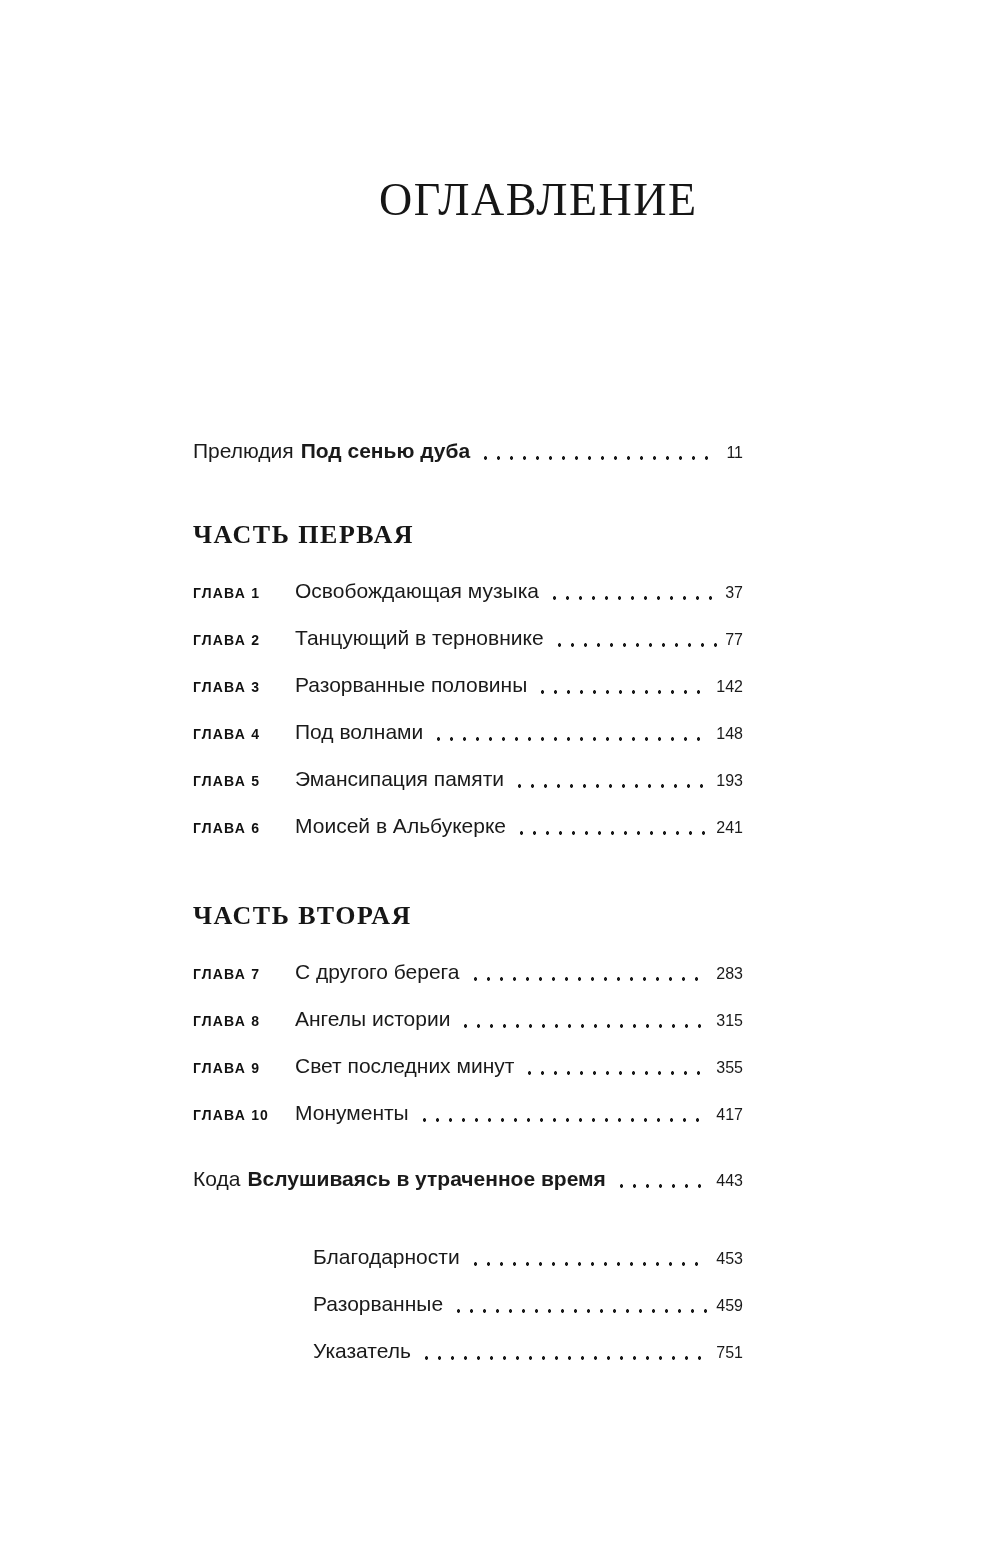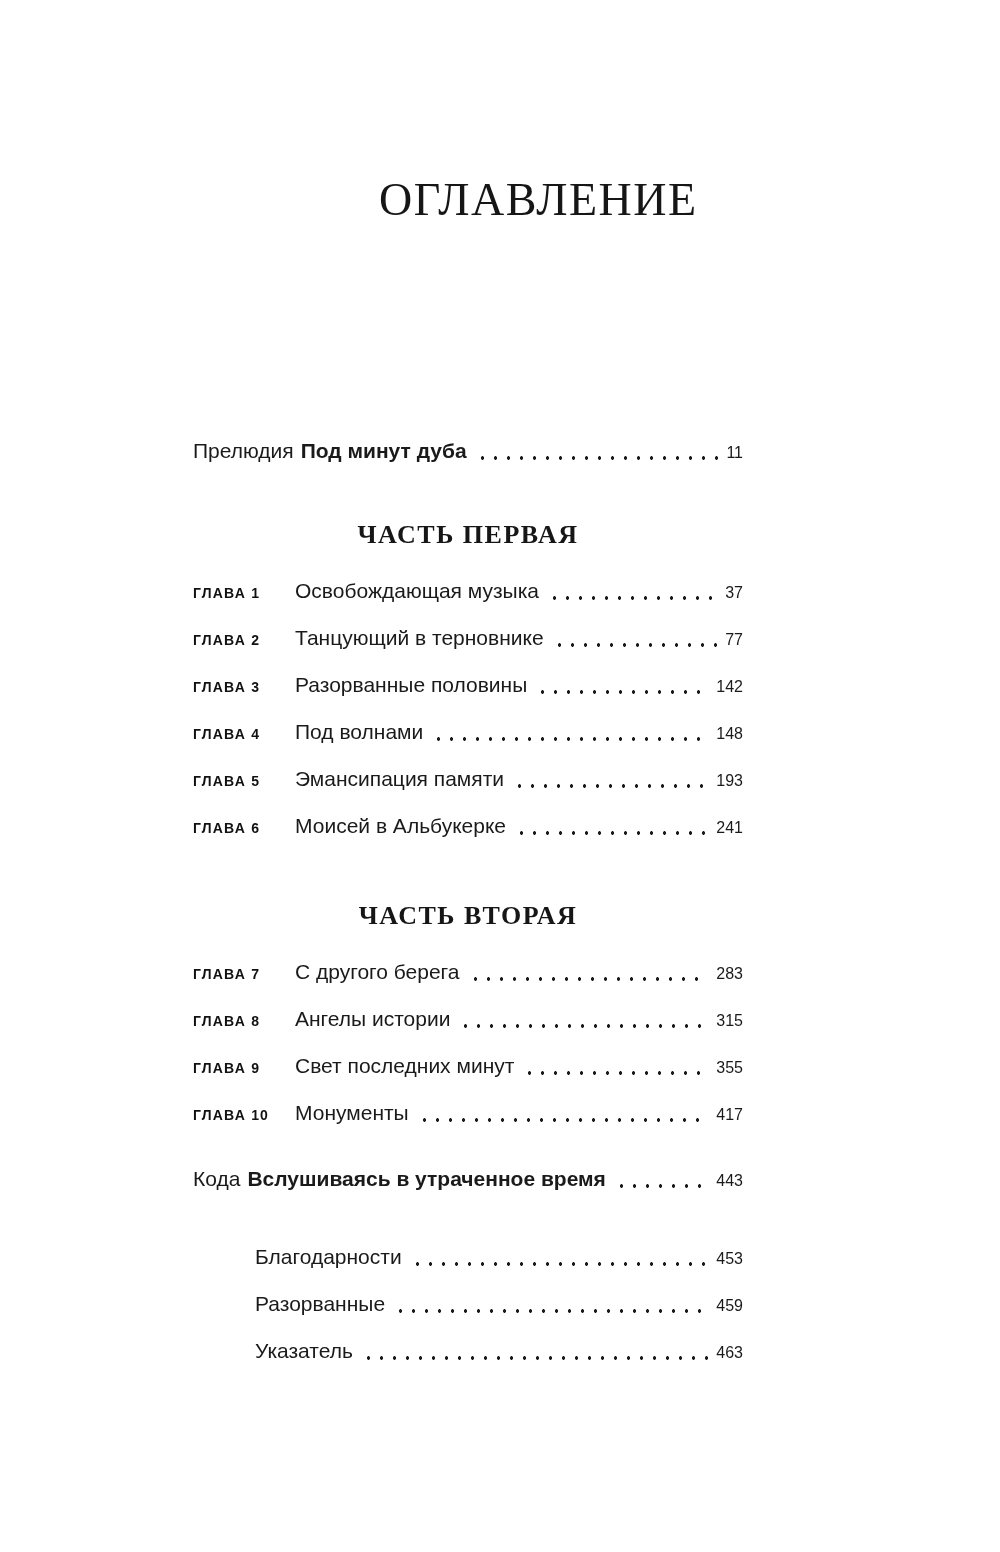--- a/index.html
+++ b/index.html
@@ -32,21 +32,21 @@
     color: #1a1a1a;
     margin-bottom: 19px;
   }
   .row-prelude { margin-top: 208px; }
   .part-heading {
     font-family: "Liberation Serif", serif;
     font-weight: 700;
     font-size: 26px;
     line-height: 34px;
     letter-spacing: 1.5px;
-    text-align: center;
+    text-align: left;
     color: #161616;
   }
   .part-heading.first { margin: 52px 0 26px 0; }
   .part-heading.second { margin: 58px 0 26px 0; }
   .chap-label {
     flex: 0 0 102px;
     font-weight: 700;
     font-size: 14px;
     letter-spacing: 1.2px;
     color: #111111;
@@ -64,32 +64,32 @@
     background-repeat: repeat-x;
     background-position: left center;
   }
   .page-num {
     font-size: 16px;
     color: #1a1a1a;
     white-space: nowrap;
   }
   .row-coda { margin-top: 38px; }
   .backmatter { margin-top: 50px; }
-  .indent { margin-left: 62px; }
+  .indent { margin-left: 120px; }
 </style>
 </head>
 <body>
 
 <div class="book-page">
 
   <h1 class="toc-title">ОГЛАВЛЕНИЕ</h1>
 
   <div class="row row-prelude">
     <span class="pre-label">Прелюдия</span>
-    <span class="bold-title">Под минут дуба</span>
+    <span class="bold-title">Под сенью дуба</span>
     <span class="leader"></span>
     <span class="page-num">11</span>
   </div>
 
   <div class="part-heading first">ЧАСТЬ ПЕРВАЯ</div>
 
   <div class="row">
     <span class="chap-label">ГЛАВА 1</span>
     <span class="chap-title">Освобождающая музыка</span>
     <span class="leader"></span>
@@ -166,16 +166,16 @@
     <span class="page-num">453</span>
   </div>
   <div class="row indent">
     <span class="chap-title">Разорванные</span>
     <span class="leader"></span>
     <span class="page-num">459</span>
   </div>
   <div class="row indent">
     <span class="chap-title">Указатель</span>
     <span class="leader"></span>
-    <span class="page-num">463</span>
+    <span class="page-num">751</span>
   </div>
 
 </div>
 
 </body></html>

